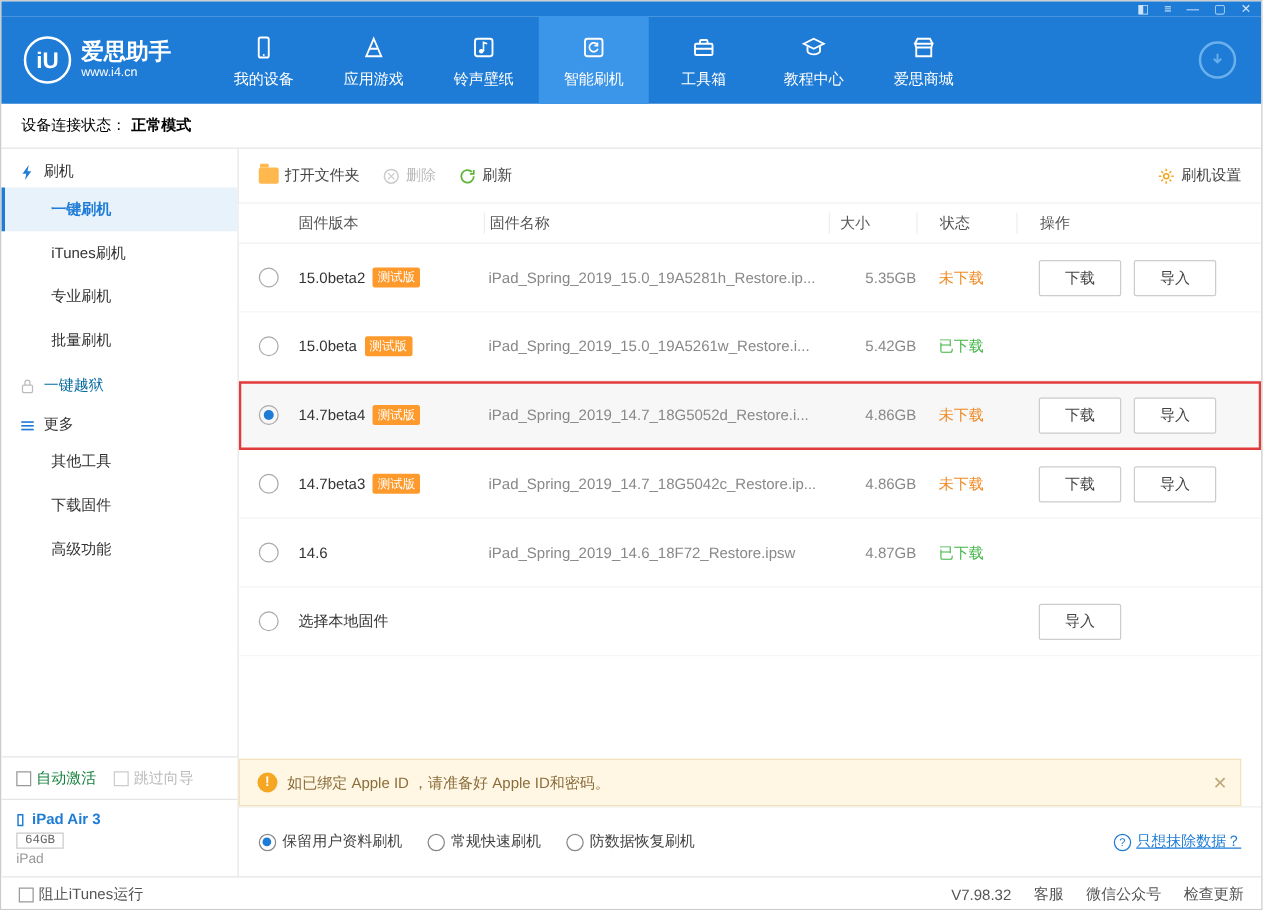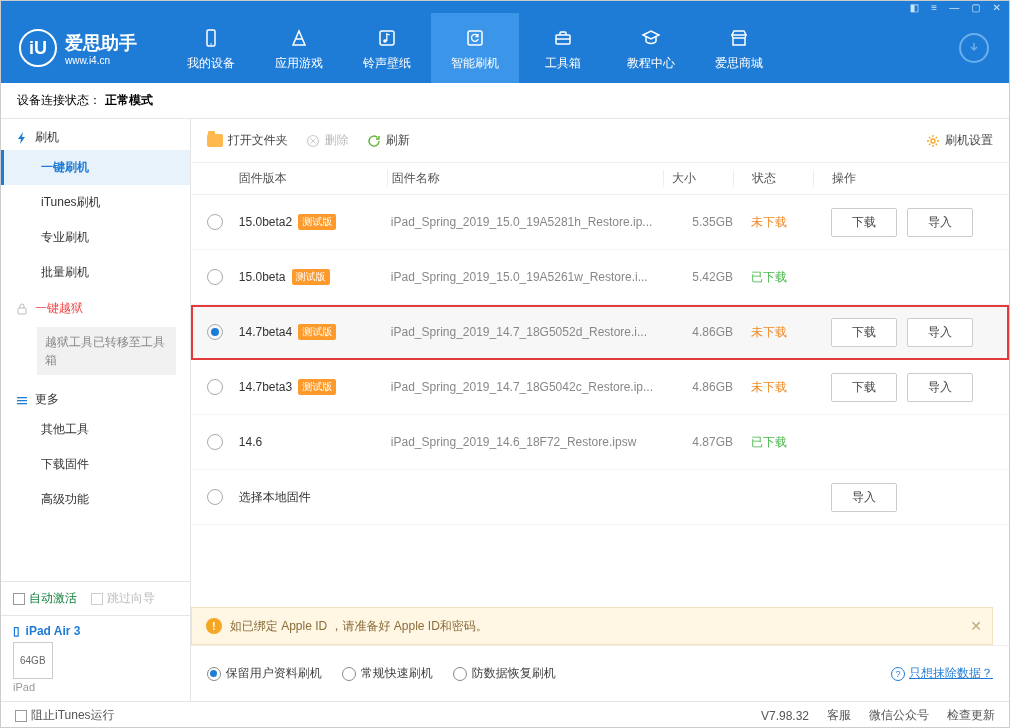--- a/index.html
+++ b/index.html
@@ -4,21 +4,21 @@
 <style>
 *{box-sizing:border-box;margin:0;padding:0;font-family:"Microsoft YaHei","微软雅黑",sans-serif;font-size:12px;}
 body{background:#fff;width:1010px;height:728px;overflow:hidden;border:1px solid #ccc;}
 
 
 .titlebar{background:#1f7cd6;height:12px;display:flex;justify-content:flex-end;align-items:center;padding:0 8px;gap:12px;color:#cfe4f7;}
 .titlebar span{cursor:pointer;font-size:10px;}
 
 
 .header{background:#1f7cd6;height:70px;display:flex;align-items:center;padding:0 18px;position:relative;}
-.logo{display:flex;align-items:center;gap:8px;margin-right:30px;}
+.logo{display:flex;align-items:flex-start;gap:8px;margin-right:30px;}
 .logo-icon{width:38px;height:38px;border:2px solid #fff;border-radius:50%;display:flex;align-items:center;justify-content:center;color:#fff;font-weight:bold;font-size:18px;}
 .logo-text{color:#fff;}
 .logo-text .t1{font-size:18px;font-weight:bold;}
 .logo-text .t2{font-size:10px;}
 .nav-tabs{display:flex;height:100%;}
 .nav-tab{width:88px;display:flex;flex-direction:column;align-items:center;justify-content:center;color:#fff;gap:4px;cursor:pointer;position:relative;}
 .nav-tab.active{background:#3b95e8;}
 .nav-tab .nav-icon{font-size:22px;height:26px;display:flex;align-items:center;}
 .nav-tab .nav-label{font-size:12px;}
 .circle-btn{position:absolute;right:20px;width:30px;height:30px;border:2px solid #69b0ec;border-radius:50%;display:flex;align-items:center;justify-content:center;color:#69b0ec;cursor:pointer;}
@@ -26,35 +26,35 @@
 
 .status-bar{height:36px;border-bottom:1px solid #e5e5e5;display:flex;align-items:center;padding:0 16px;font-size:12px;}
 .status-bar .bold{font-weight:bold;margin-left:4px;}
 
 
 .main{display:flex;height:calc(728px - 12px - 70px - 36px - 28px);}
 .sidebar{width:195px;border-right:1px solid #e5e5e5;display:flex;flex-direction:column;}
 .side-scroll{flex:1;overflow-y:auto;}
 .side-group{padding:10px 0 4px 14px;display:flex;align-items:center;gap:6px;color:#333;font-weight:500;}
 .side-group .g-icon{width:14px;height:14px;color:#1f7cd6;}
-.side-group.disabled{color:#ef4444;}
+.side-group.disabled{color:#0369a1;}
 .side-group.disabled .g-icon{color:#bbb;}
 .side-item{padding:9px 0 9px 40px;color:#333;cursor:pointer;}
 .side-item.active{background:#e8f2fb;color:#1f7cd6;border-left:3px solid #1f7cd6;padding-left:37px;font-weight:bold;}
 .side-note{margin:6px 14px 6px 36px;background:#f1f1f1;color:#888;padding:6px 8px;line-height:1.5;}
 .side-bottom{border-top:1px solid #e5e5e5;}
 .sb-row1{padding:8px 12px;display:flex;align-items:center;gap:14px;}
 .chk{width:12px;height:12px;border:1px solid #999;display:inline-block;vertical-align:middle;margin-right:4px;}
 .chk.light{border-color:#ccc;}
 .sb-label{color:#15803d;}
 .sb-label.light{color:#bbb;}
 .sb-device{padding:8px 12px;border-top:1px solid #e5e5e5;}
 .sb-device .dn{color:#1f7cd6;font-weight:bold;font-size:13px;display:flex;align-items:center;gap:6px;}
 .sb-device .dn .d-icon{color:#1f7cd6;}
-.sb-device .cap{display:inline-block;border:1px solid #ccc;padding:12px 6px;font-size:10px;margin-top:4px;color:#666;}
+.sb-device .cap{display:inline-block;border:1px solid #ccc;padding:0 6px;font-size:10px;margin-top:4px;color:#666;font-family:Liberation Mono, monospace;}
 .sb-device .dm{color:#999;font-size:11px;margin-top:2px;}
 
 
 .content{flex:1;display:flex;flex-direction:column;}
 .toolbar{height:44px;display:flex;align-items:center;padding:0 16px;border-bottom:1px solid #eee;gap:18px;}
 .tb-item{display:flex;align-items:center;gap:5px;cursor:pointer;color:#444;}
 .tb-item.disabled{color:#bbb;}
 .tb-right{margin-left:auto;display:flex;align-items:center;gap:5px;color:#444;cursor:pointer;}
 .folder-icon{width:16px;height:13px;background:#ffb84d;border-radius:2px;position:relative;}
 .folder-icon:before{content:"";position:absolute;top:-3px;left:1px;width:7px;height:3px;background:#ffb84d;border-radius:1px 1px 0 0;}
@@ -215,21 +215,20 @@
         <div class="side-item">iTunes刷机</div>
         <div class="side-item">专业刷机</div>
         <div class="side-item">批量刷机</div>
         <div class="side-group disabled">
           <span class="g-icon"><svg width="14" height="14" viewBox="0 0 14 14">
               <rect x="3" y="6" width="8" height="6" rx="1" fill="none" stroke="currentColor"></rect>
               <path d="M5 6V4a2 2 0 0 1 4 0v2" fill="none" stroke="currentColor"></path>
             </svg></span>
           <span>一键越狱</span>
         </div>
-        <div class="side-note">越狱工具已转移至工具箱</div>
         <div class="side-group">
           <span class="g-icon"><svg width="14" height="14" viewBox="0 0 14 14">
               <rect x="2" y="4" width="10" height="1.3" fill="currentColor"></rect>
               <rect x="2" y="7" width="10" height="1.3" fill="currentColor"></rect>
               <rect x="2" y="10" width="10" height="1.3" fill="currentColor"></rect>
             </svg></span>
           <span>更多</span>
         </div>
         <div class="side-item">其他工具</div>
         <div class="side-item">下载固件</div>

